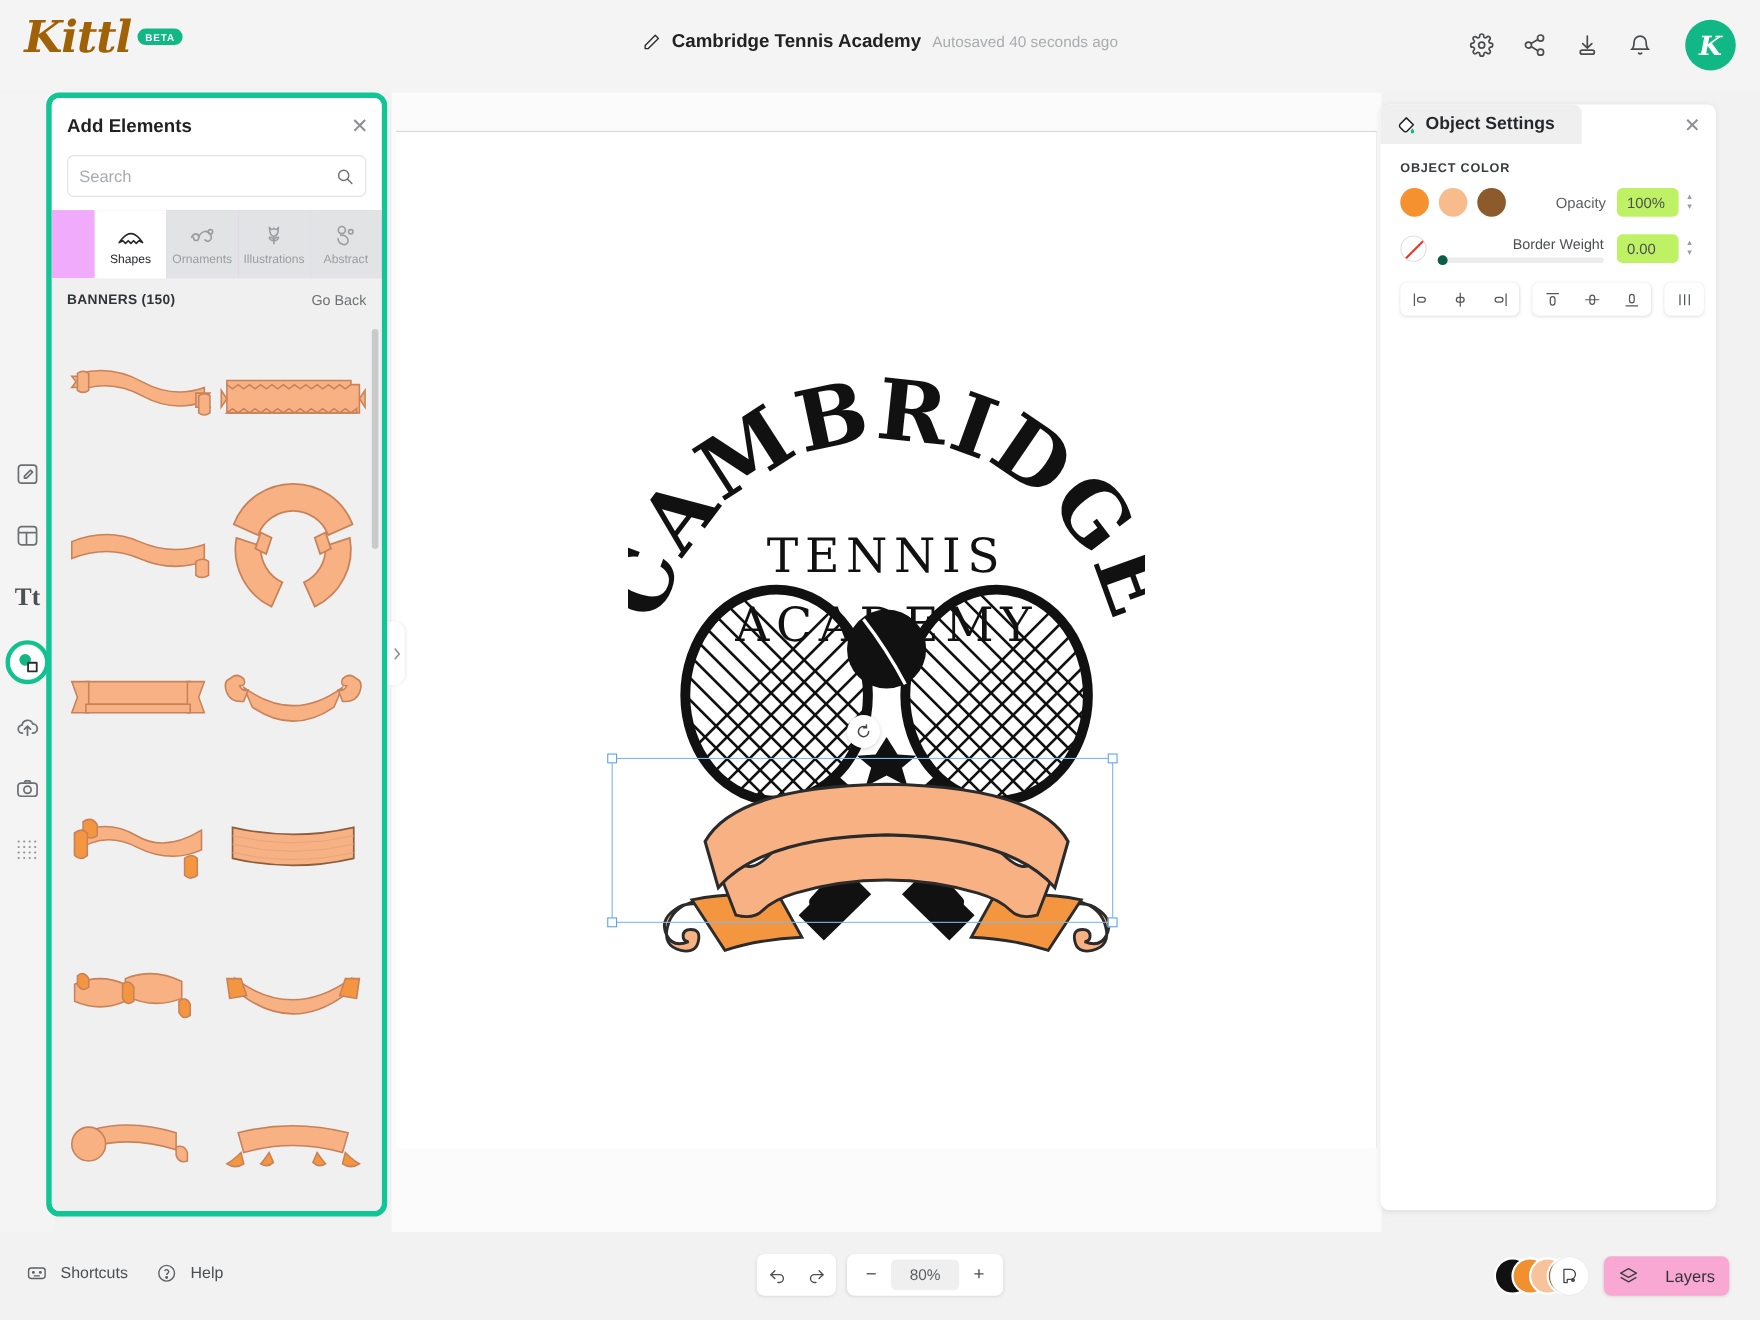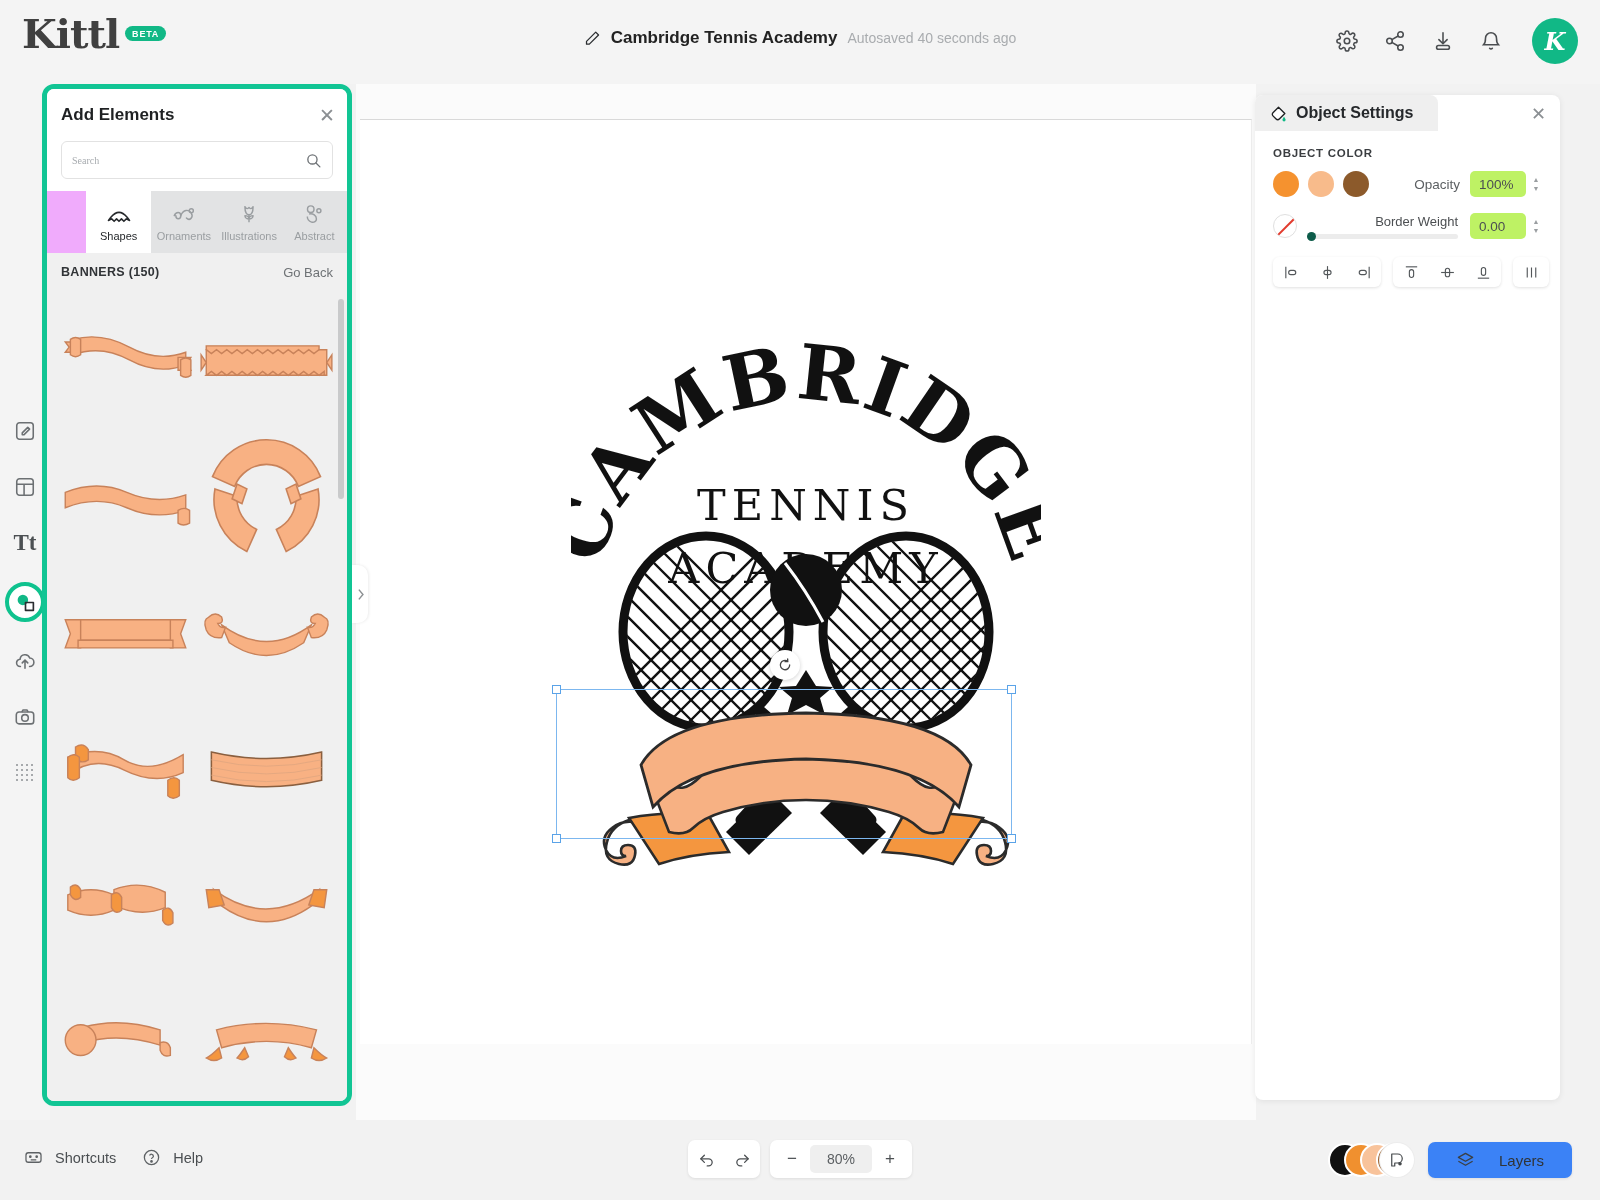--- a/index.html
+++ b/index.html
@@ -12,22 +12,22 @@
   }
 
   
   #topbar{
     position:absolute; left:0; top:0; width:1600px; height:84px;
     background:#f4f4f4; display:flex; align-items:center;
   }
   #logo-wrap{ position:absolute; left:22px; top:14px; display:flex; align-items:flex-start; }
   #logo-text{
     font-family:"DejaVu Serif", serif;
-    font-weight:700; font-size:40px; letter-spacing:-1px;
-    color:#404040; line-height:1;
+    font-weight:700; font-style:italic; font-size:40px; letter-spacing:-1px;
+    color:#a16207; line-height:1;
   }
   #beta-badge{
     margin-left:6px; margin-top:12px; background:#11b886; color:#fff;
     font-size:9px; font-weight:700; letter-spacing:.8px; padding:3px 7px 2px;
     border-radius:9px;
   }
   #doc-center{
     position:absolute; left:50%; top:28px; transform:translateX(-50%);
     display:flex; align-items:center; gap:10px; white-space:nowrap;
   }
@@ -84,22 +84,22 @@
     background:#fff;
   }
   #panel-title{ font-size:17px; font-weight:700; }
   #panel-close{ margin-left:auto; color:#8b8f93; font-size:19px; cursor:pointer; line-height:1; }
   #search-wrap{ padding:0 14px 12px; background:#fff; }
   #search-box{
     height:38px; border:1px solid #e2e2e2; border-radius:6px;
     display:flex; align-items:center; padding:0 10px; background:#fff;
   }
   #search-input{
-    border:0; outline:0; flex:1; font-size:10px; color:#3c3f42;
-    font-family:Liberation Serif, serif; background:transparent;
+    border:0; outline:0; flex:1; font-size:15px; color:#3c3f42;
+    font-family:Liberation Sans, sans-serif; background:transparent;
   }
   #search-input::placeholder{ color:#a7abaf; }
 
   #cat-row{ display:flex; background:#f0abfc;padding-left:39px; }
   .cat{
     flex:1; height:62px; display:flex; flex-direction:column;
     align-items:center; justify-content:center; gap:4px;
     background:#e2e3e4; color:#9a9ea1; cursor:pointer; font-size:11px;
   }
   .cat.active{ background:#fff; color:#26292c; }
@@ -234,21 +234,21 @@
   .pal{
     position:absolute; top:0; width:34px;height:34px;border-radius:50%;
     border:2px solid #fff;
   }
   #palette-icon{
     position:absolute; right:0; top:0; width:34px;height:34px;border-radius:50%;
     background:#fff; display:flex;align-items:center;justify-content:center;
     color:#44484b; box-shadow:0 0 0 1px #ececec;
   }
   #layers-btn{
-    background:#3b82f6; border-radius:7px; height:36px; padding:0 28px;
+    background:#f9a8d4; border-radius:7px; height:36px; padding:0 13px;
     display:flex;align-items:center;gap:24px; cursor:pointer;
     box-shadow:0 1px 3px rgba(0,0,0,.09);
   }
   #layers-btn span{ font-size:15px; color:#303437; }
 
   
   #selection{
     position:absolute; left:556px; top:689px; width:456px; height:150px;
     border:1.5px solid #7cb7ef; pointer-events:none; z-index:3;
   }

